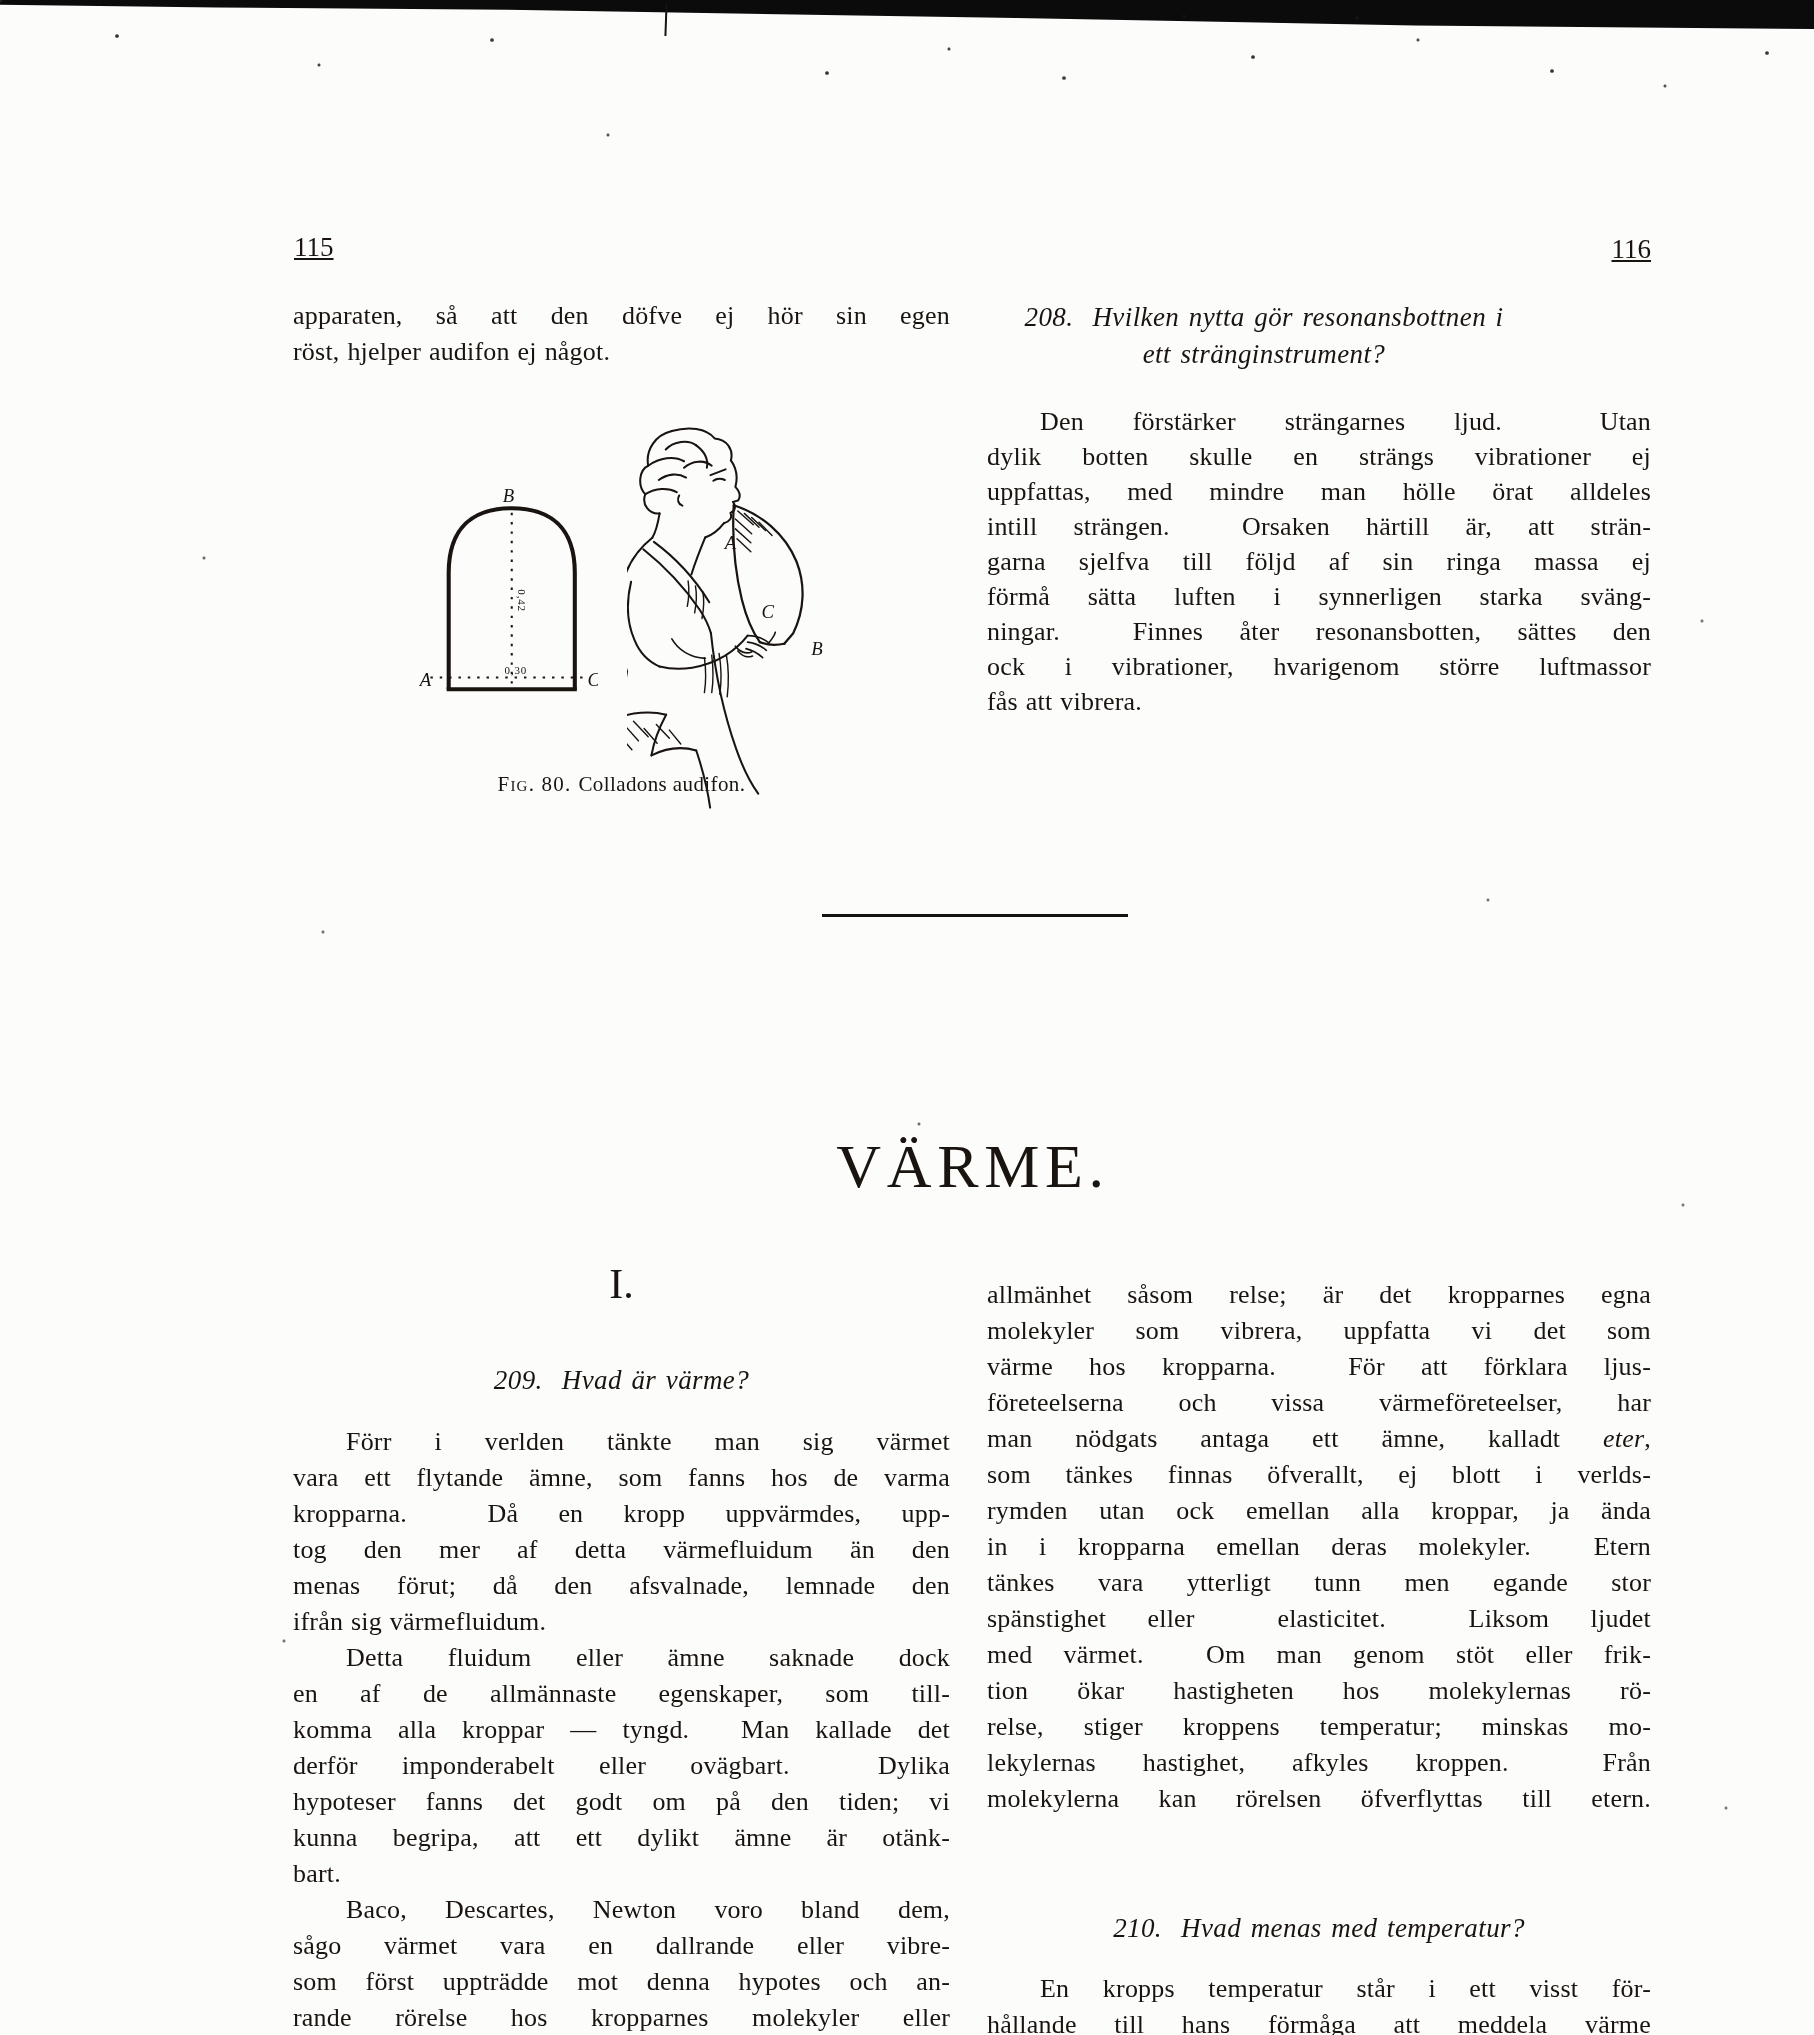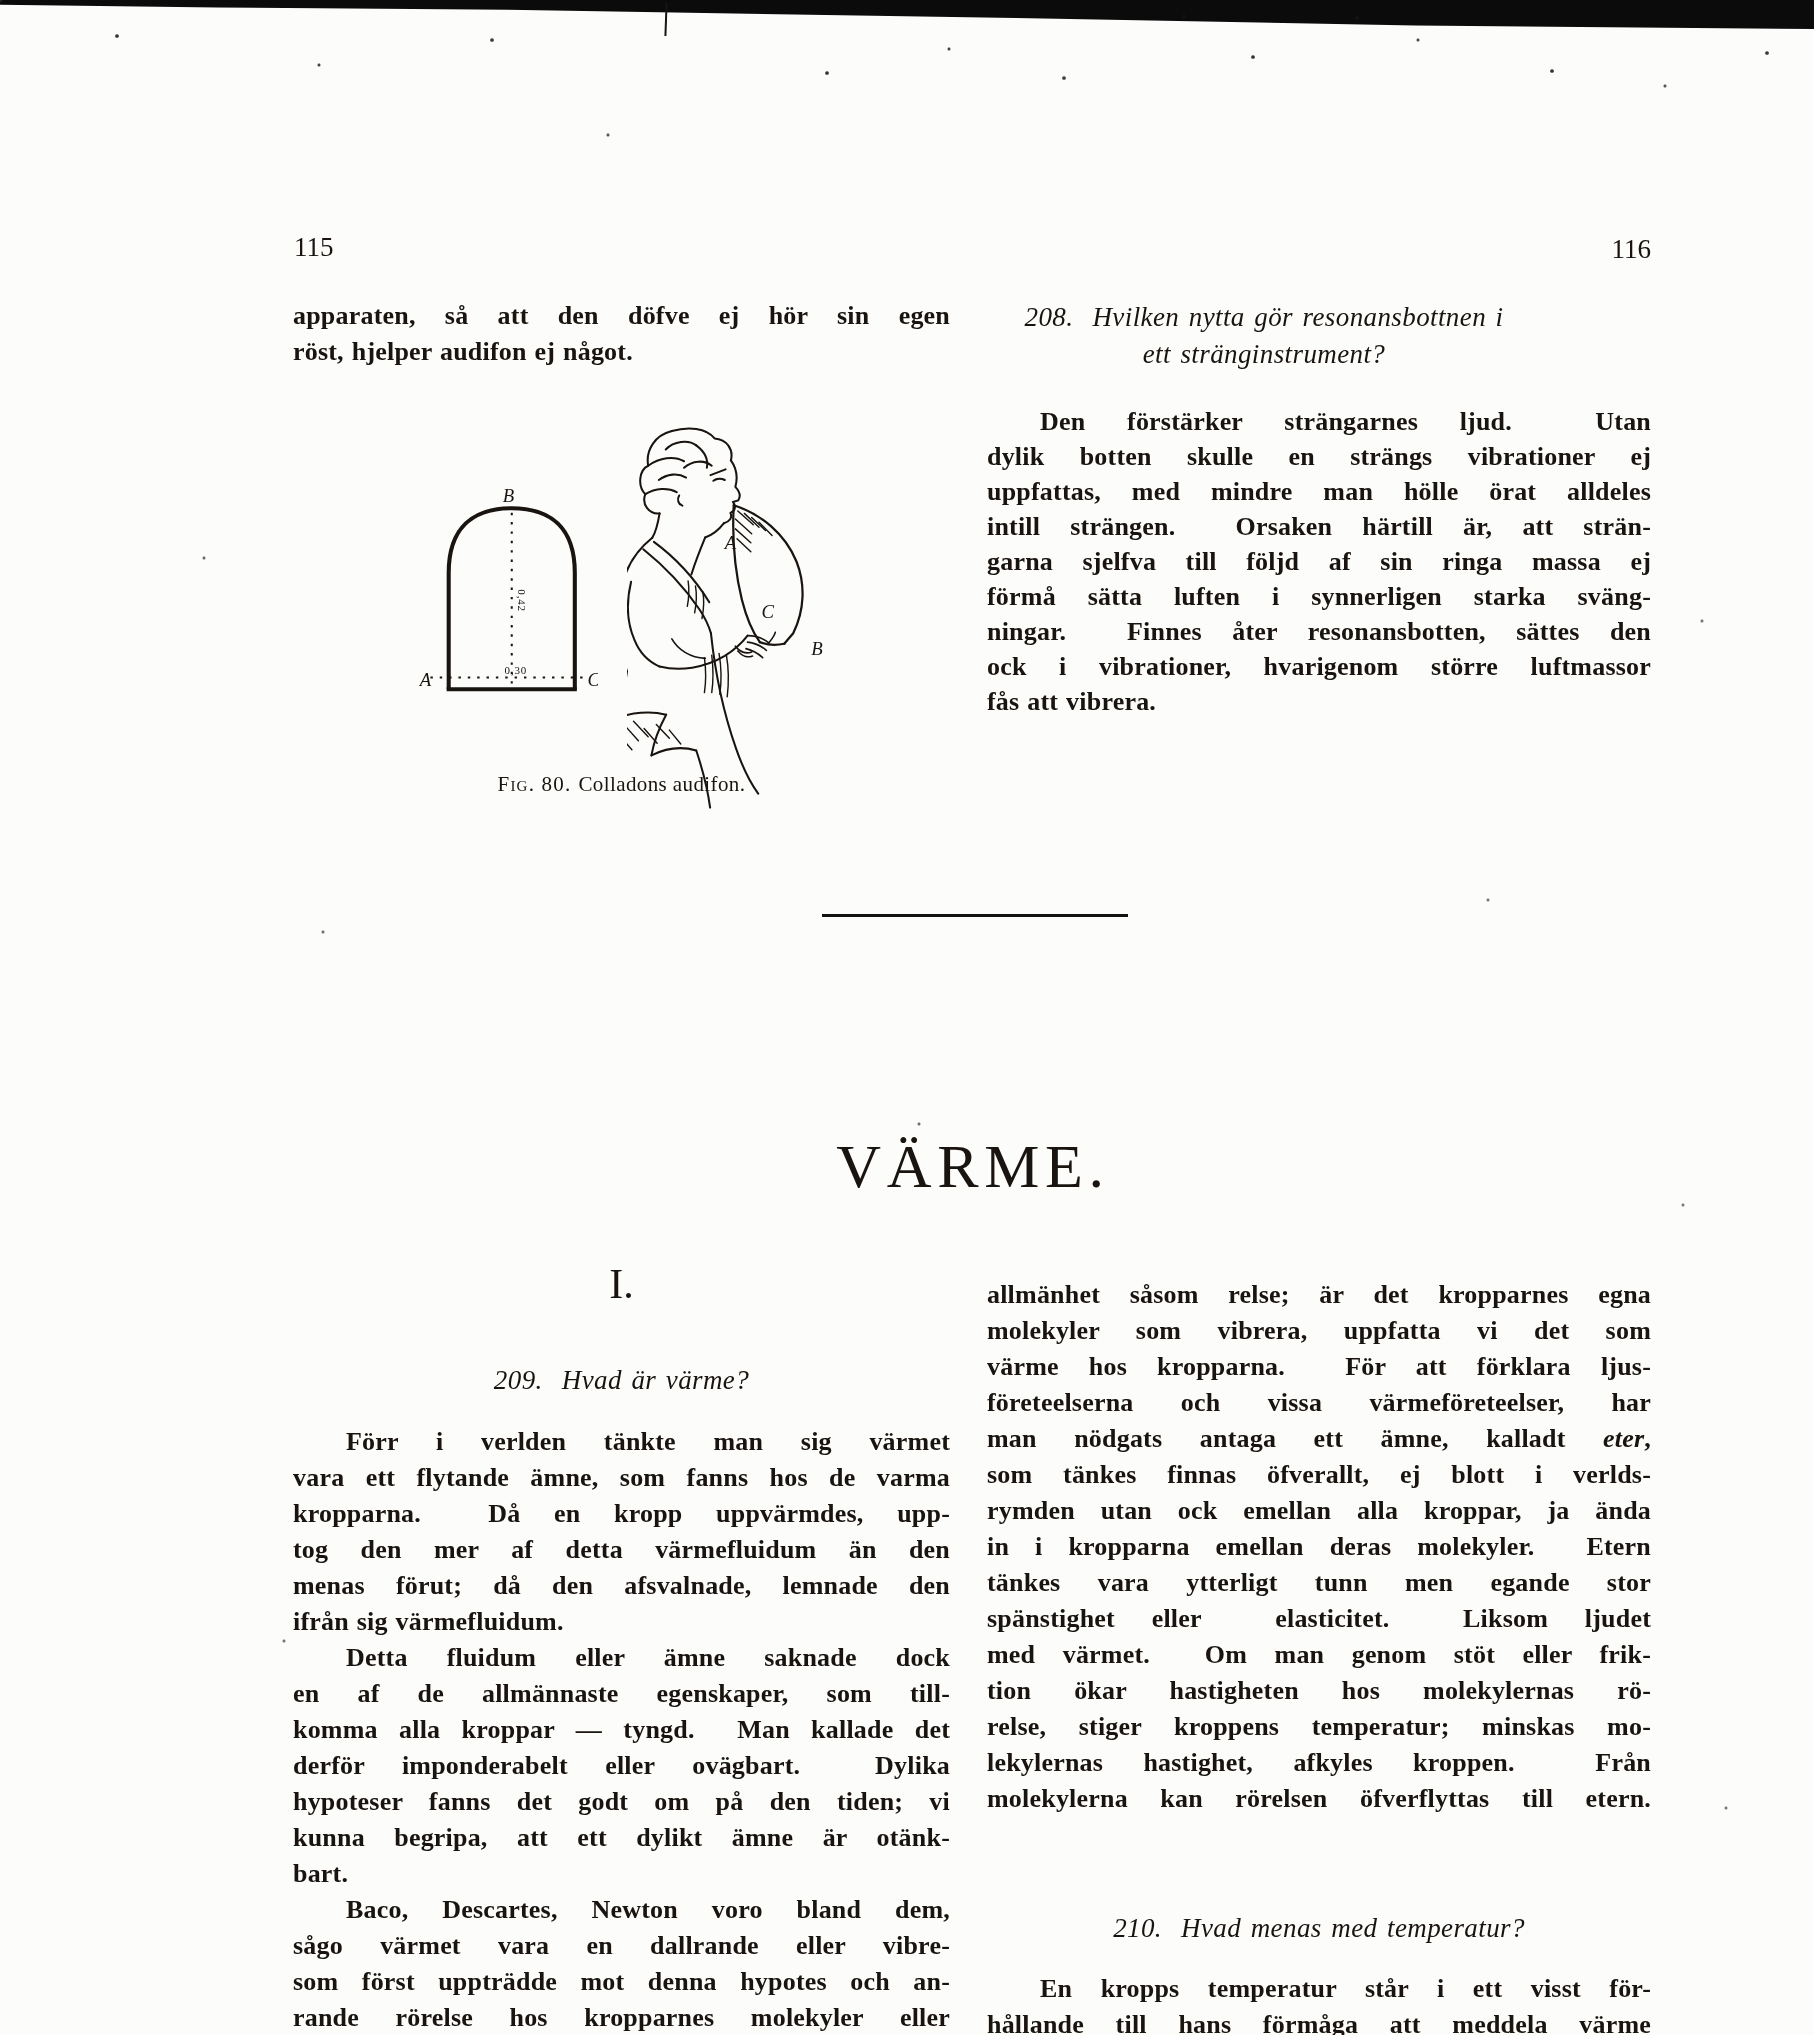--- a/index.html
+++ b/index.html
@@ -25,25 +25,25 @@
       1063px 77px 0 0.8px #3d3d3d, 1252px 56px 0 0.8px #333, 1417px 39px 0 0.4px #4a4a4a,
       1551px 70px 0 0.8px #333, 1664px 85px 0 0.4px #555, 1766px 52px 0 0.8px #383838,
       1183px 15.5px 0 1.2px #111, 1356px 17px 0 0.8px #151515, 203px 557px 0 0.4px #6a6a6a,
       1701px 620px 0 0.4px #777, 322px 931px 0 0.4px #707070, 1487px 899px 0 0.4px #787878,
       918px 1123px 0 0.4px #6f6f6f, 1682px 1204px 0 0.4px #7a7a7a, 283px 1640px 0 0.4px #757575,
       1725px 1807px 0 0.4px #7a7a7a, 506px 2321px 0 0.4px #717171, 1269px 2372px 0 0.4px #7b7b7b,
       1754px 2279px 0 0.4px #747474, 143px 2482px 0 0.4px #7a7a7a;
   }
   
   .abs{position:absolute;}
-  .pagenum{font-size:27px;line-height:28.5px;}
+  .pagenum{font-size:27px;line-height:28.5px;text-decoration:underline;}
   .line{
     font-size:26px;line-height:36px;
     text-align:justify;text-align-last:justify;
-    letter-spacing:0.2px;word-spacing:1.2px;font-weight:bold;
+    letter-spacing:0.2px;word-spacing:1.2px;
   }
   .line.last{text-align-last:left;}
   .line.indent{text-indent:53px;}
   .b208 .line{line-height:35px;}
   .qhead{
     font-style:italic;font-size:27px;line-height:37px;text-align:center;
     letter-spacing:0.4px;word-spacing:2.4px;
   }
   #varme-title{
     left:293px;top:1135px;width:1360px;text-align:center;

